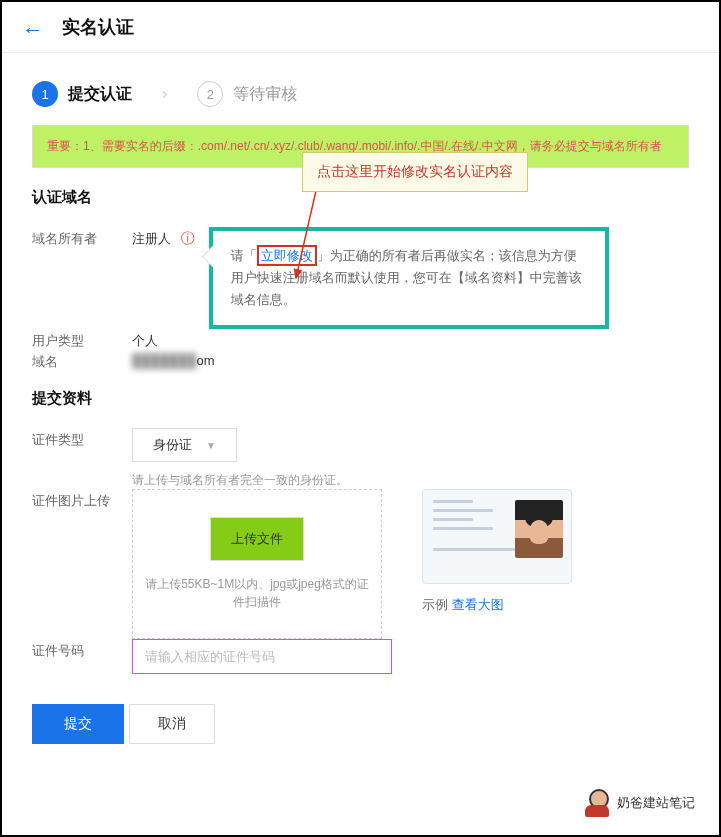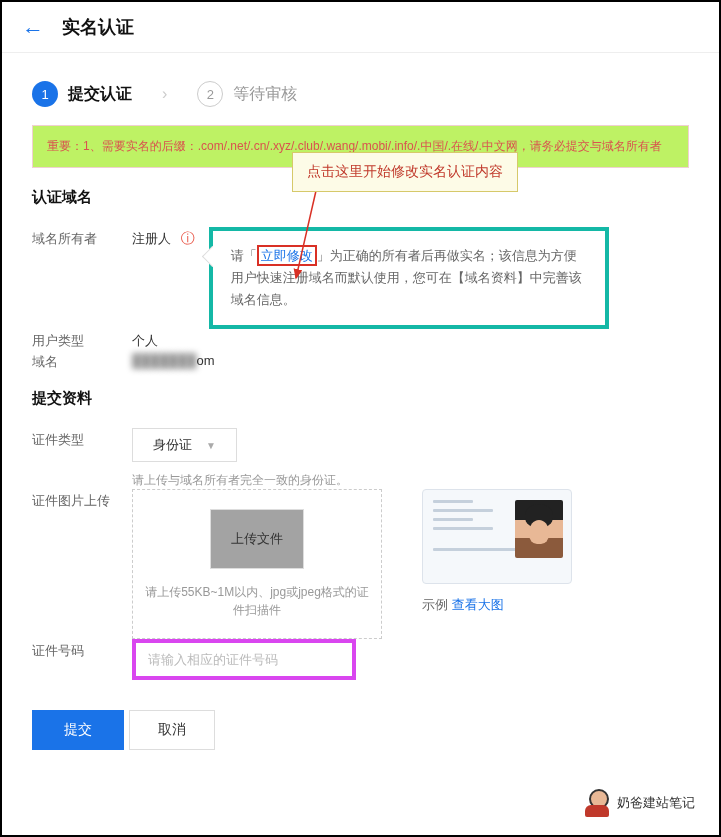--- a/index.html
+++ b/index.html
@@ -25,39 +25,39 @@
     .form-value { color: #333; font-size: 13px; padding-top: 3px; }
     .alert-icon { color: #e74c3c; margin-left: 6px; font-size: 14px; }
     .tooltip-box { position: relative; border: 4px solid #14b8a6; padding: 14px 18px; margin-left: 14px; font-size: 13px; line-height: 1.7; color: #666; background: #fff; max-width: 400px; }
     .tooltip-box::before { content: ""; position: absolute; left: -8px; top: 18px; width: 14px; height: 14px; background: #fff; border-left: 1px solid #ddd; border-bottom: 1px solid #ddd; transform: rotate(45deg); }
     .link-highlight { color: #1a73e8; border: 2px solid #d93025; padding: 1px 2px; cursor: pointer; }
     .select-box { display: inline-flex; align-items: center; border: 1px solid #ddd; padding: 7px 20px; min-width: 90px; cursor: pointer; }
     .select-caret { color: #aaa; margin-left: 14px; font-size: 10px; }
     .hint { color: #999; font-size: 12px; margin-top: 10px; }
     .upload-row { display: flex; align-items: flex-start; }
     .upload-area { border: 1px dashed #ccc; width: 250px; height: 150px; display: flex; flex-direction: column; align-items: center; justify-content: center; }
-    .upload-btn { border: 1px solid #ddd; padding: 20px 20px; background: #a3a3a3; color: #333; cursor: pointer; font-size: 13px; }
+    .upload-btn { border: 1px solid #ddd; padding: 12px 20px; background: #84cc16; color: #333; cursor: pointer; font-size: 13px; }
     .upload-hint { color: #999; font-size: 12px; margin-top: 14px; text-align: center; max-width: 230px; line-height: 1.5; }
     .example-area { margin-left: 40px; }
     .id-card { width: 150px; height: 95px; border: 1px solid #dde3eb; background: #f5f8fb; border-radius: 4px; position: relative; padding: 10px; }
     .id-photo { position: absolute; right: 8px; top: 10px; width: 48px; height: 58px; background: linear-gradient(180deg, #222 0%, #222 35%, #e8b896 35%, #e8b896 65%, #8b5a3c 65%); border-radius: 2px; }
     .id-photo::before { content:""; position:absolute; top:4px; left:10px; width:28px; height:24px; background:#222; border-radius:50% 50% 45% 45%; }
     .id-photo::after { content:""; position:absolute; top:20px; left:14px; width:20px; height:24px; background:#e8b896; border-radius:50% 50% 40% 40%; }
     .id-line { height: 3px; background: #c5d0dc; margin-bottom: 6px; border-radius: 1px; }
     .id-line.short { width: 40px; }
     .id-line.med { width: 60px; }
     .id-line.full { width: 130px; margin-top: 18px; }
     .example-label { font-size: 13px; margin-top: 12px; color: #666; }
     .example-link { color: #1a73e8; cursor: pointer; }
-    .text-input { border: 4px solid #d946ef; padding: 9px 12px; width: 224px; font-size: 13px; color: #333; }
+    .text-input { border: 1px solid #d946ef; padding: 9px 12px; width: 260px; font-size: 13px; color: #333; }
     .text-input::placeholder { color: #bbb; }
     .buttons { display: flex; gap: 5px; margin-top: 30px; }
     .btn-primary { background: #1a73e8; color: #fff; border: none; padding: 10px 32px; font-size: 14px; cursor: pointer; }
     .btn-secondary { background: #fff; color: #333; border: 1px solid #ddd; padding: 10px 28px; font-size: 14px; cursor: pointer; }
-    .annotation-callout { position: absolute; top: 150px; left: 290px; background: #fdfbe7; border: 1px solid #d6c96a; padding: 10px 14px; color: #c0392b; font-size: 14px; z-index: 10; }
+    .annotation-callout { position: absolute; top: 150px; left: 300px; background: #fdfbe7; border: 1px solid #d6c96a; padding: 10px 14px; color: #c0392b; font-size: 14px; z-index: 10; }
     .annotation-line { position: absolute; top: 178px; left: 308px; width: 2px; height: 96px; background: transparent; z-index: 9; pointer-events: none; }
     .annotation-line svg { position: absolute; top: 0; left: -20px; }
     .blur-text { color: transparent; text-shadow: 0 0 6px rgba(0,0,0,0.4); }
     .footer-logo { position: absolute; bottom: 18px; right: 24px; display: flex; align-items: center; gap: 6px; font-size: 13px; color: #333; }
     .logo-icon { width: 28px; height: 28px; position: relative; }
     .logo-icon::before { content:""; position:absolute; top:0; left:6px; width:16px; height:16px; background:#e8b896; border-radius:50%; border:2px solid #333; }
     .logo-icon::after { content:""; position:absolute; bottom:0; left:2px; width:24px; height:12px; background:#c0392b; border-radius:6px 6px 2px 2px; }
   </style>
 </head>
 <body>

